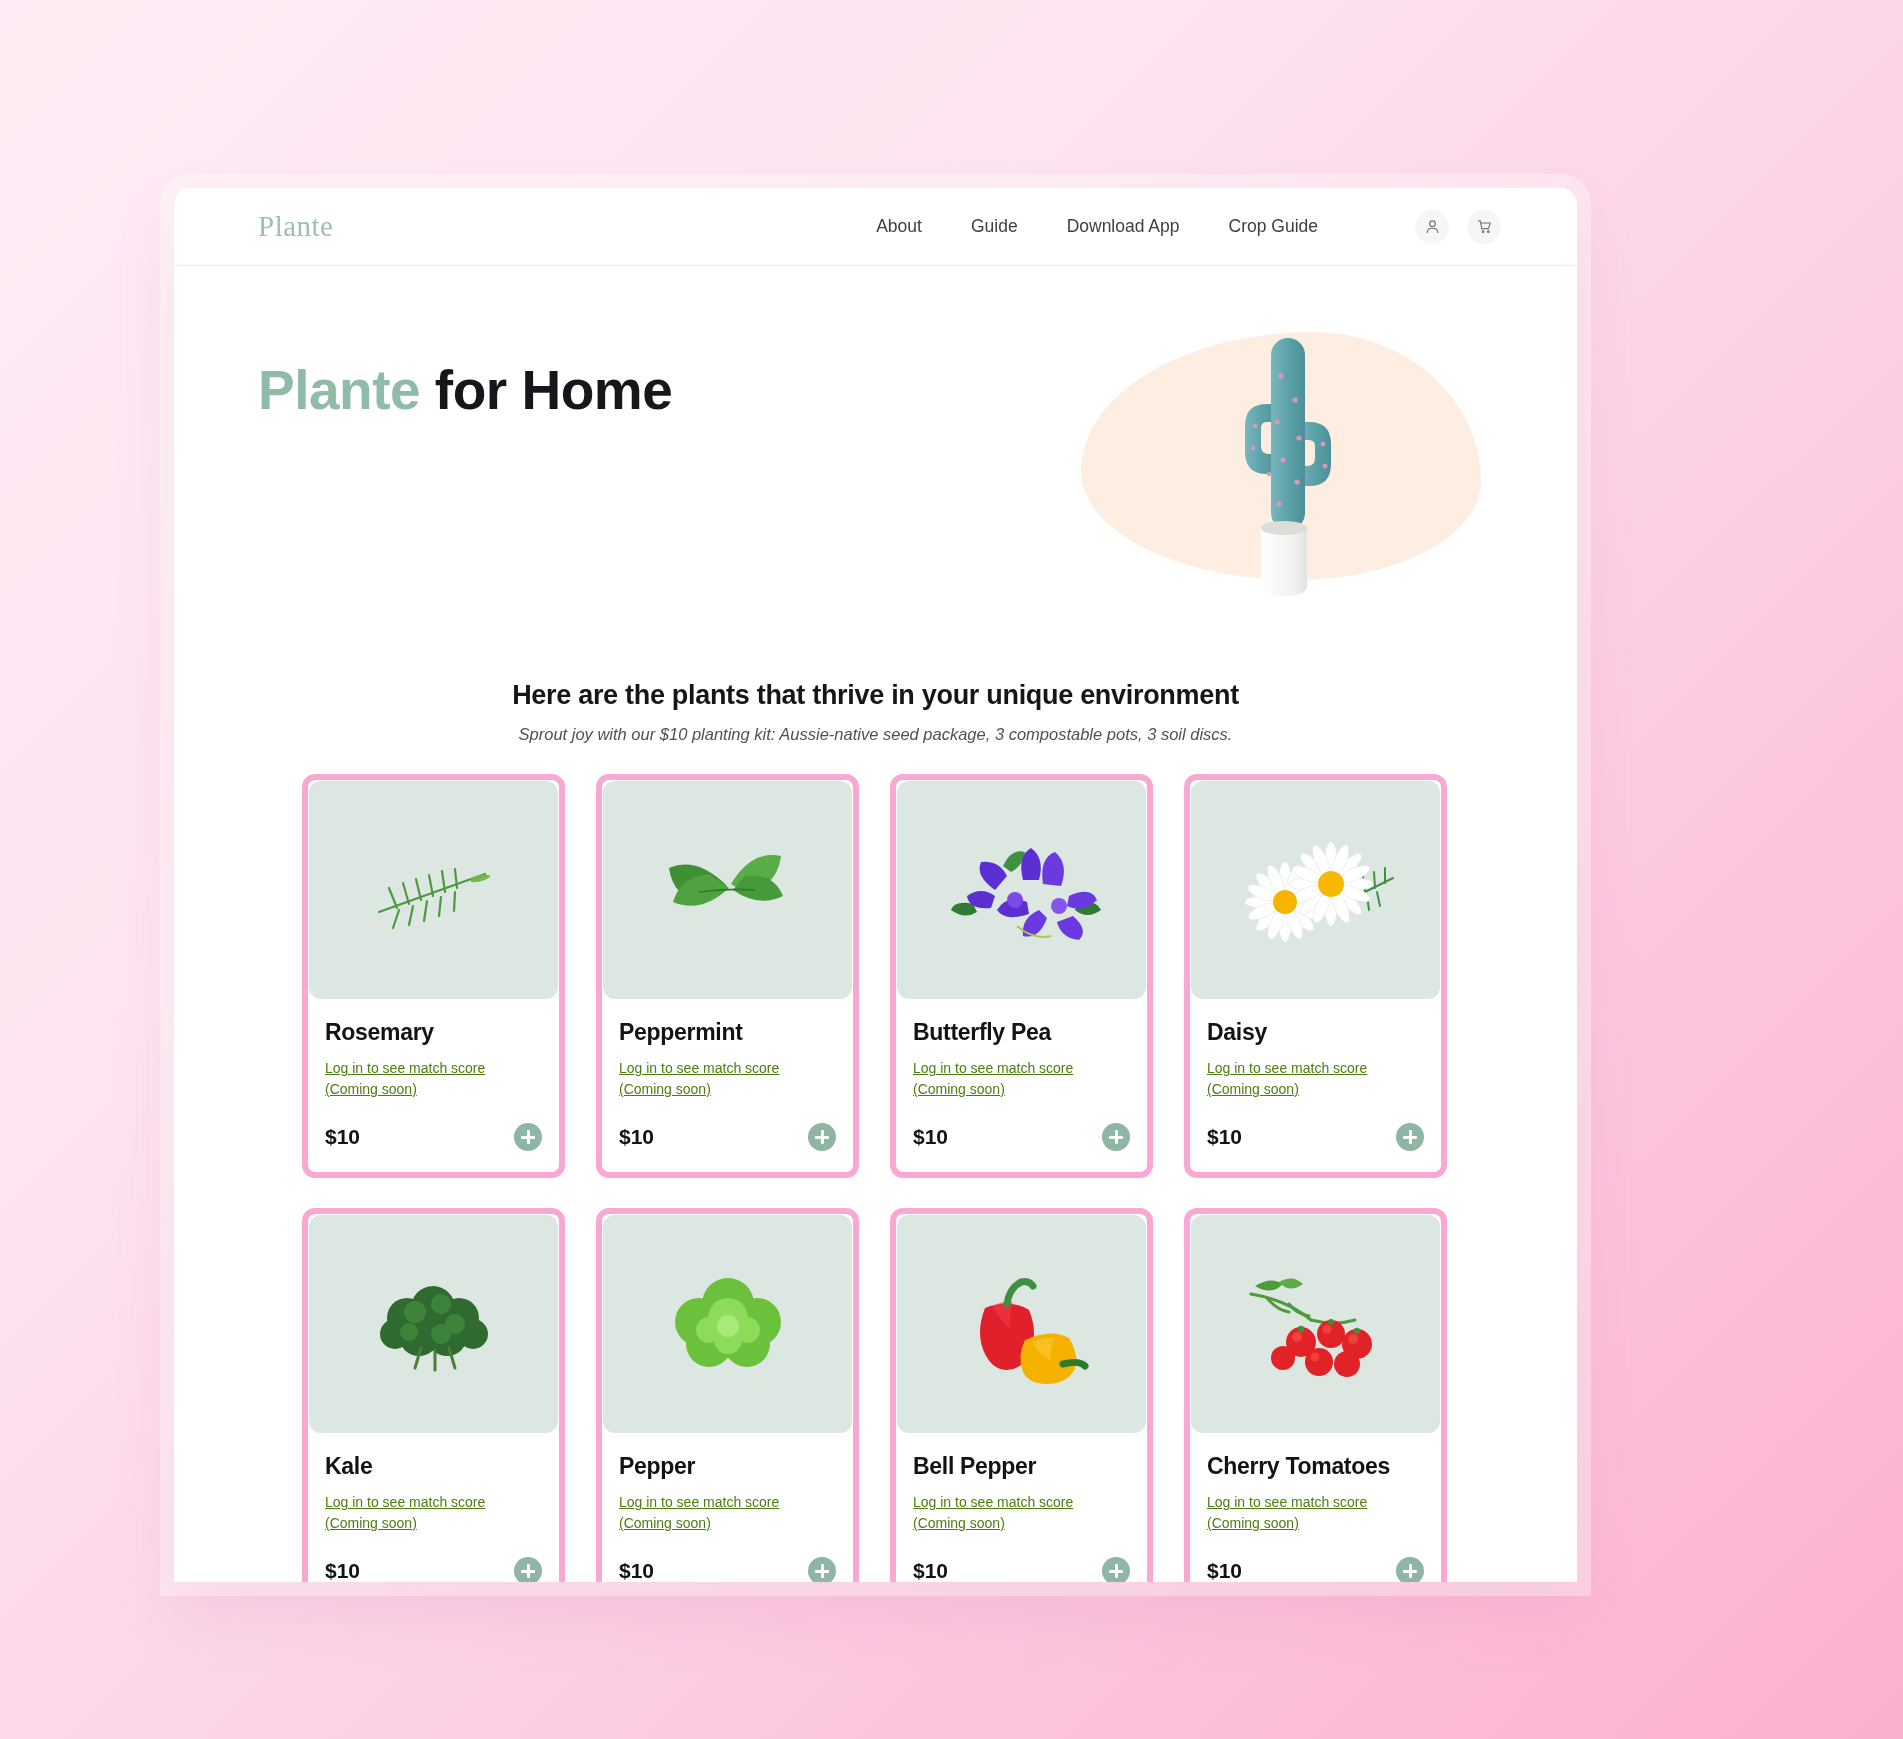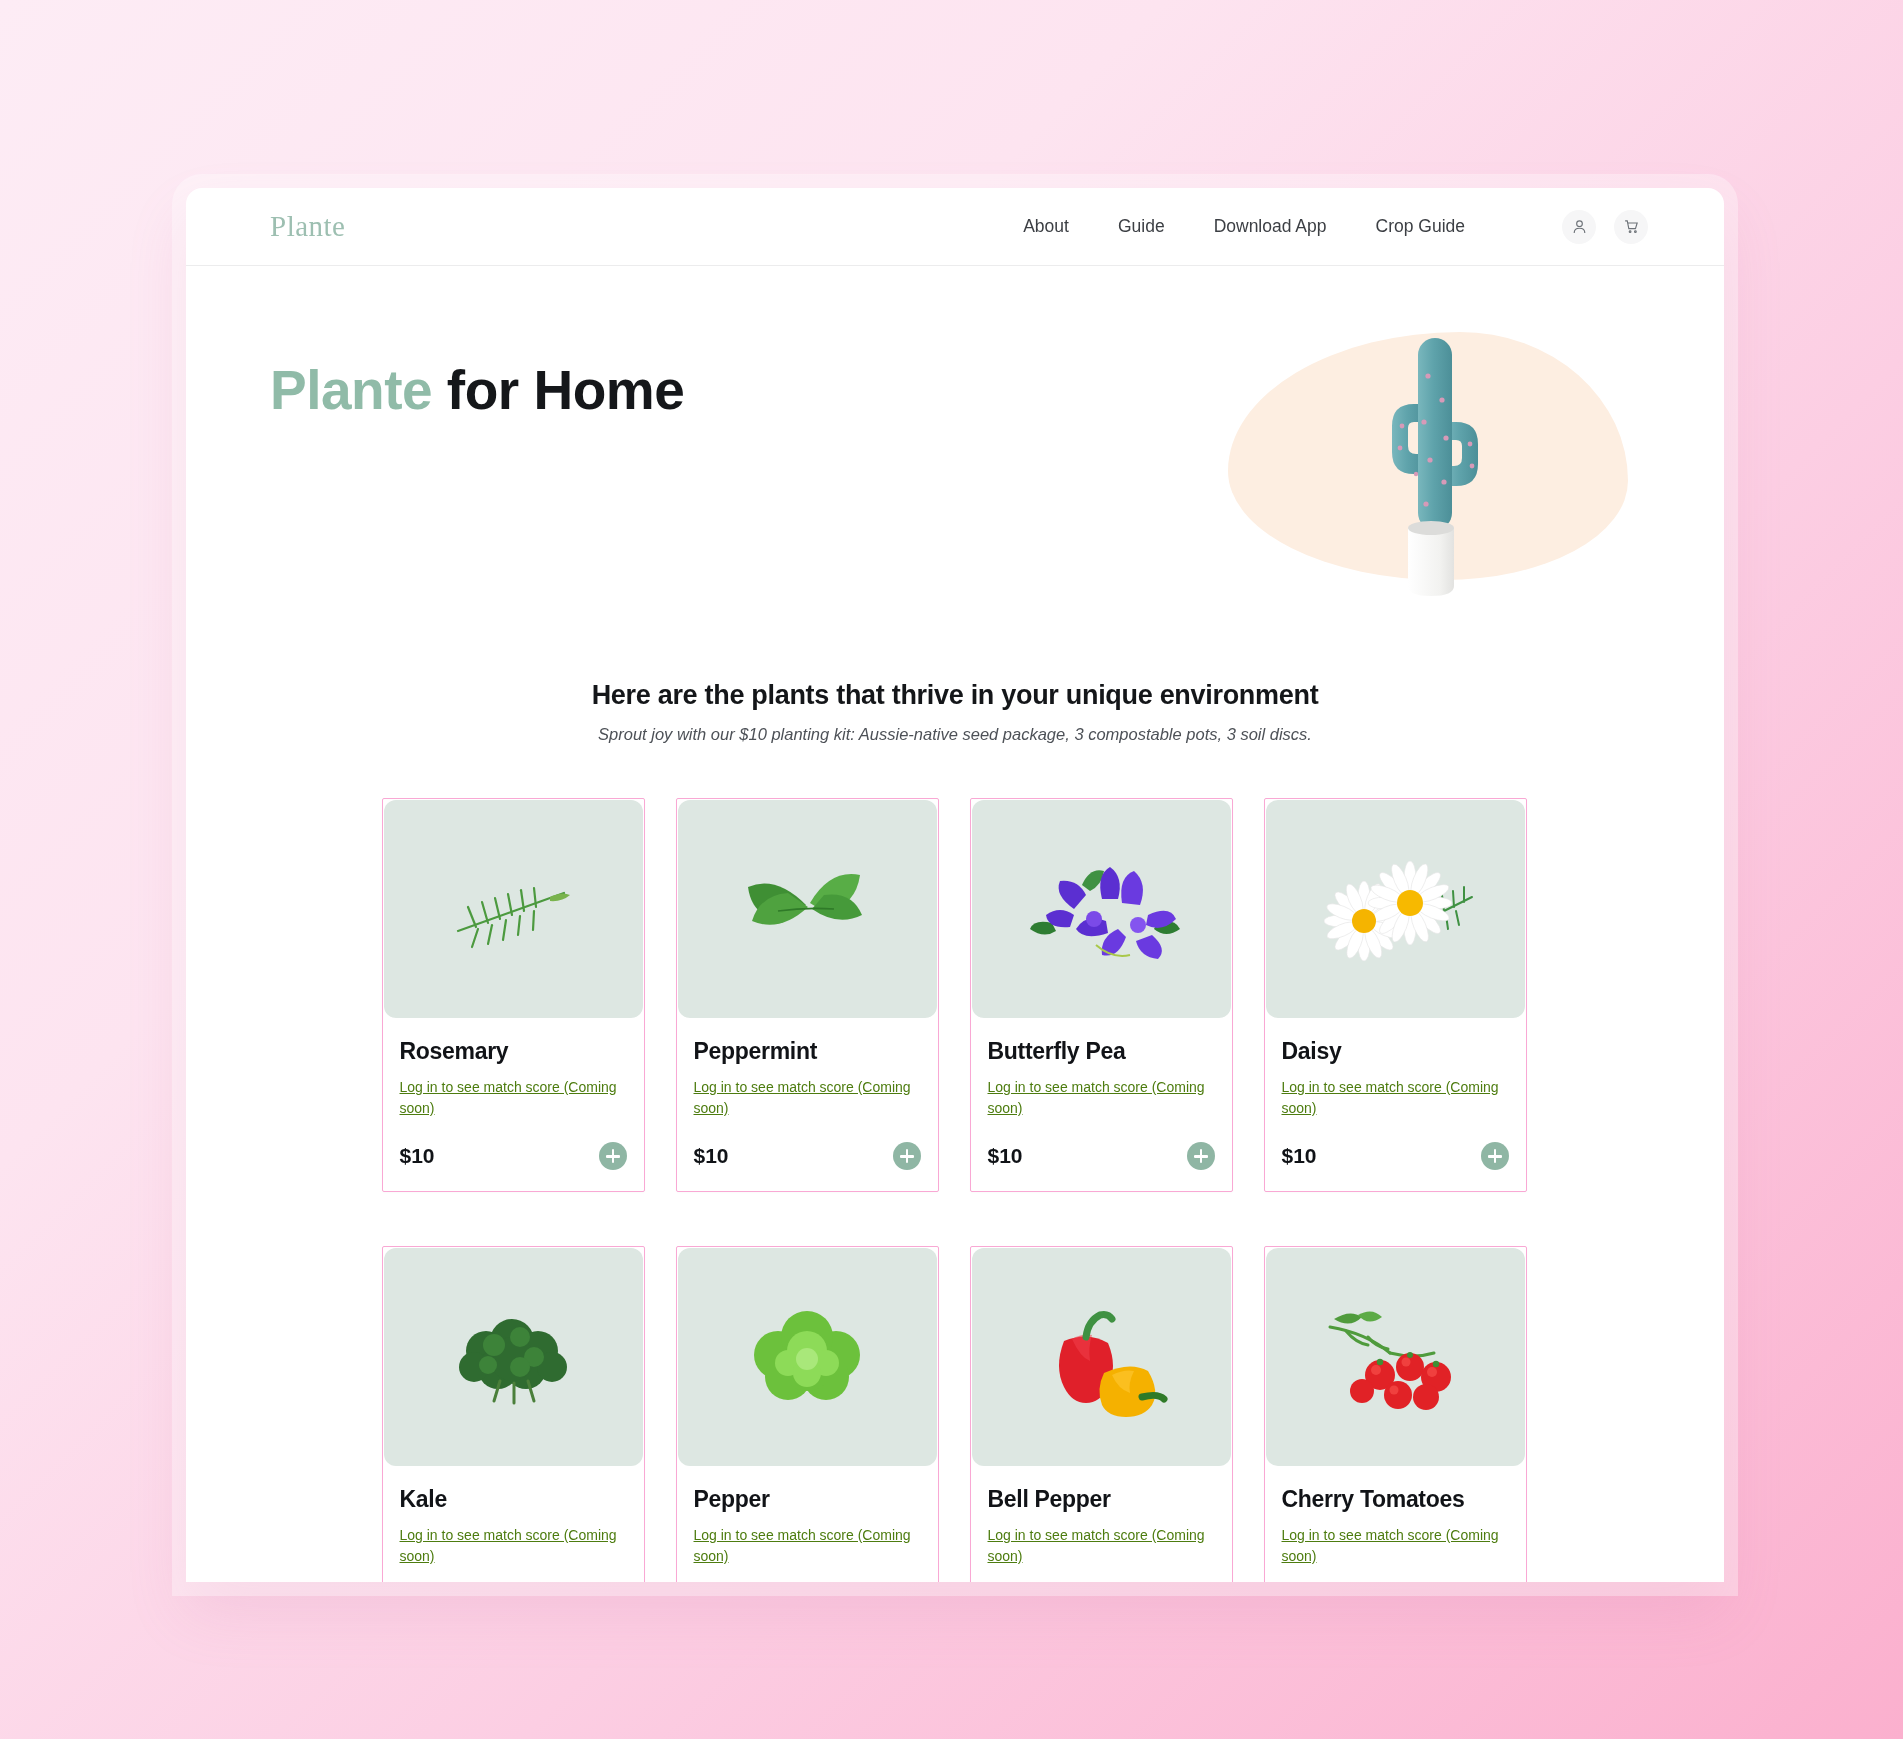--- a/index.html
+++ b/index.html
@@ -12,23 +12,23 @@
 
   body {
     font-family: "Liberation Sans", sans-serif;
     background: linear-gradient(135deg, #fdecf5 0%, #fde4f0 32%, #fccee3 62%, #fbb0ce 100%);
     position: relative;
   }
 
   
   .app-window {
     position: absolute;
-    left: 186px;
+    left: 174px;
     top: 188px;
-    width: 1538px;
+    width: 1403px;
     height: 1394px;
     background: #ffffff;
     border-radius: 16px 16px 0 0;
     box-shadow: 0 0 0 14px rgba(255,255,255,0.34), 0 30px 60px rgba(206,120,165,0.16);
     overflow: hidden;
   }
 
   
   .site-header {
     height: 78px;
@@ -131,25 +131,24 @@
     margin: 30px auto 0;
     width: 1147px;
     display: grid;
     grid-template-columns: repeat(4, 263px);
     gap: 30px 31px;
     text-align: left;
   }
 
   .card {
     background: #fff;
-    border: 1px solid #f9a8d4;
-    border-radius: 2px;
+    border: 6px solid #f9a8d4;
+    border-radius: 13px;
     overflow: hidden;
     box-shadow: 0 1px 2px rgba(0,0,0,0.02);
-    margin-top: 24px;
   }
   .card-media {
     height: 218px;
     margin: 1px;
     border-radius: 12px;
     background: #dde7e2;
     display: flex;
     align-items: center;
     justify-content: center;
   }

